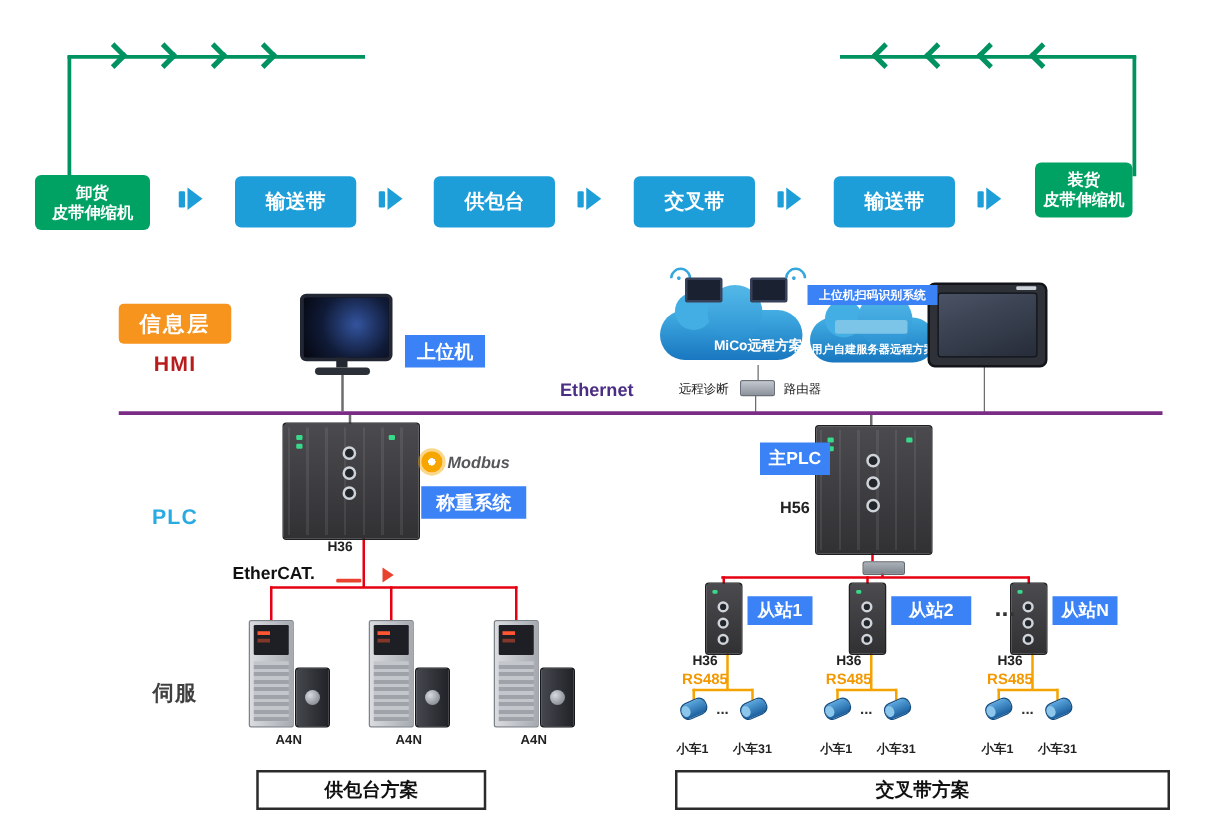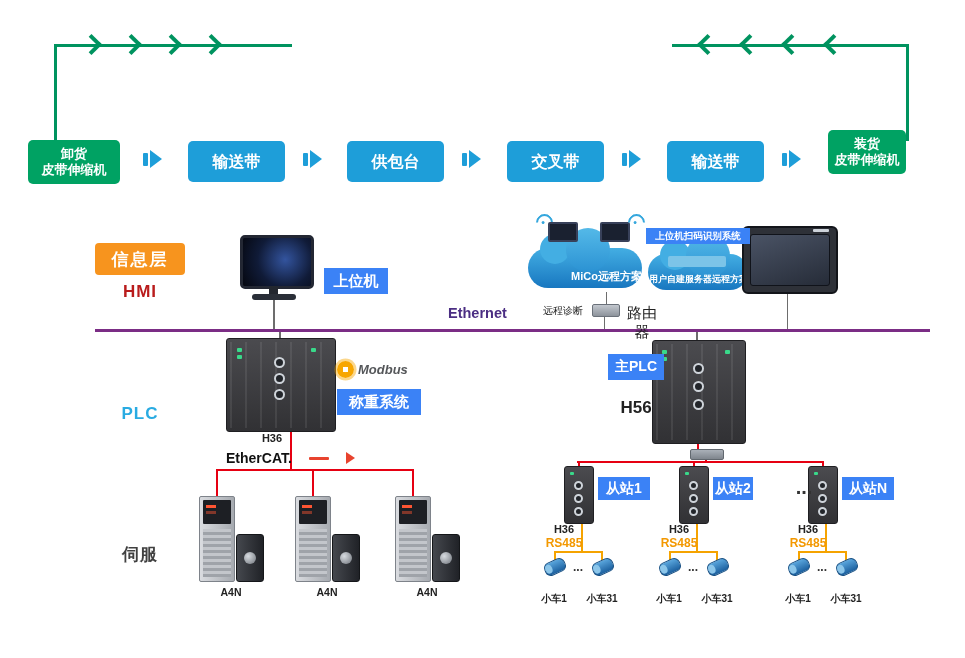--- a/index.html
+++ b/index.html
@@ -74,21 +74,21 @@
   .eth-line{background:#7b2d85;z-index:2;}
   .eth-label{font-weight:bold;font-size:14.5px;color:#4b2e83;z-index:3;}
   .redline{background:#e60012;z-index:2;}
   .orangeline{background:#f5a300;z-index:2;}
   .greyline{background:#6d6d6d;z-index:1;}
 
   .modbus-wrap{display:flex;align-items:center;gap:4px;z-index:4;}
   .gear{position:static;width:17px;height:17px;border-radius:50%;background:radial-gradient(circle,#ffffff 0 24%,#f7a600 25% 100%);box-shadow:0 0 0 2.5px rgba(247,166,0,.45);}
   .modbus-text{font-size:13px;font-weight:bold;font-style:italic;color:#55575a;}
 
-  .ethercat{display:flex;align-items:center;gap:17px;z-index:4;font-size:14px;color:#111;font-weight:bold;margin-left:40px;}
+  .ethercat{display:flex;align-items:flex-end;gap:17px;z-index:4;font-size:14px;color:#111;font-weight:bold;}
   .ec-bar{position:static;width:20px;height:3px;background:#e8432e;border-radius:1px;}
   .ec-tri{position:static;width:0;height:0;border-top:6px solid transparent;border-bottom:6px solid transparent;border-left:9px solid #e8432e;}
 
   .rs485{color:#f39800;font-weight:bold;font-size:12px;text-align:center;z-index:4;}
   .dots{font-weight:bold;color:#333;z-index:4;}
 </style>
 </head>
 <body>
 
 <div class="stage">
@@ -216,59 +216,60 @@
   <div class="drv abs" style="left:395px;top:496px;width:34px;height:84px">
       <i class="face"></i>
       <i class="led"></i>
       <i class="vents"></i>
     </div>
   <div class="motor abs" style="left:432px;top:534px;width:26px;height:46px">
       <i class="shaft"></i>
     </div>
   <div class="smalltext abs" style="left:395px;top:586px;width:64px;font-size:10.5px">A4N</div>
 
+  <div class="scheme abs" style="left:205px;top:616px;width:180px;height:28px">供包台方案</div>
 
   <div class="wifi abs" style="left:536px;top:214px"></div>
   <div class="mm abs" style="left:548px;top:222px;width:26px;height:16px"></div>
   <div class="mm abs" style="left:600px;top:222px;width:26px;height:16px"></div>
   <div class="wifi abs" style="left:628px;top:214px"></div>
   <div class="cloud abs" style="left:528px;top:248px;width:114px;height:40px">
     <span class="ctext" style="font-size:11px">MiCo远程方案</span>
   </div>
 
   <div class="nlab abs" style="left:646px;top:228px;width:104px;height:16px;font-size:9.5px">上位机扫码识别系统</div>
   <div class="cloud abs" style="left:648px;top:254px;width:100px;height:36px">
     <span class="ctext" style="font-size:9px">用户自建服务器远程方案</span>
   </div>
   <div class="cloudpanel abs" style="left:668px;top:256px;width:58px;height:11px"></div>
 
   <div class="greyline abs" style="left:606px;top:292px;width:1px;height:12px"></div>
   <div class="smalltext abs" style="left:540px;top:304px;width:46px;font-size:10px;font-weight:normal">远程诊断</div>
   <div class="router abs" style="left:592px;top:304px;width:26px;height:11px"></div>
-  <div class="smalltext abs" style="left:622px;top:304px;width:40px;font-size:15px;font-weight:normal">路由器</div>
+  <div class="smalltext abs" style="left:622px;top:304px;width:40px;font-size:10px;font-weight:normal">路由器</div>
   <div class="greyline abs" style="left:604px;top:315px;width:1px;height:15px"></div>
 
   <div class="hmi abs" style="left:742px;top:226px;width:92px;height:64px">
       <i class="scr"></i>
       <i class="logo"></i>
     </div>
   <div class="greyline abs" style="left:787px;top:292px;width:1px;height:38px"></div>
 
   <div class="greyline abs" style="left:696px;top:331px;width:1.5px;height:10px"></div>
   <div class="nlab abs" style="left:608px;top:354px;width:56px;height:26px;font-size:14px">主PLC</div>
   <div class="device abs" style="left:652px;top:340px;width:92px;height:102px">
     <i class="stripes"></i>
     <i class="gdot" style="left:9px;top:9px"></i>
       <i class="gdot" style="left:9px;top:16px"></i>
     <i class="port" style="left:40px;top:22px"></i>
       <i class="port" style="left:40px;top:40px"></i>
       <i class="port" style="left:40px;top:58px"></i>
     <i class="gdot" style="left:72px;top:9px"></i>
   </div>
-  <div class="smalltext abs" style="left:608px;top:398px;width:56px;font-size:17px">H56</div>
+  <div class="smalltext abs" style="left:608px;top:398px;width:56px;font-size:13px">H56</div>
 
   <div class="redline abs" style="left:697px;top:442px;width:1.5px;height:7px"></div>
   <div class="hub abs" style="left:690px;top:449px;width:32px;height:9px"></div>
   <div class="redline abs" style="left:705px;top:458px;width:1.5px;height:4px"></div>
   <div class="redline abs" style="left:577px;top:461px;width:246px;height:1.5px"></div>
   <div class="redline abs" style="left:578px;top:461px;width:1.5px;height:6px"></div>
   <div class="redline abs" style="left:693px;top:461px;width:1.5px;height:6px"></div>
   <div class="redline abs" style="left:822px;top:461px;width:1.5px;height:6px"></div>
 
   <div class="device abs" style="left:564px;top:466px;width:28px;height:56px">
@@ -278,21 +279,21 @@
       <i class="port" style="left:9px;top:40px;width:5px;height:5px"></i>
   </div>
   <div class="nlab abs" style="left:598px;top:477px;width:52px;height:23px;font-size:14px">从站1</div>
 
   <div class="device abs" style="left:679px;top:466px;width:28px;height:56px">
     <i class="gdot" style="left:5px;top:5px;width:4px;height:3px"></i>
     <i class="port" style="left:9px;top:14px;width:5px;height:5px"></i>
       <i class="port" style="left:9px;top:27px;width:5px;height:5px"></i>
       <i class="port" style="left:9px;top:40px;width:5px;height:5px"></i>
   </div>
-  <div class="nlab abs" style="left:713px;top:477px;width:40px;height:23px;font-size:14px">从站2</div>
+  <div class="nlab abs" style="left:713px;top:477px;width:64px;height:23px;font-size:14px">从站2</div>
 
   <div class="dots abs" style="left:766px;top:476px;width:76px;text-align:center;font-size:20px">...</div>
 
   <div class="device abs" style="left:808px;top:466px;width:28px;height:56px">
     <i class="gdot" style="left:5px;top:5px;width:4px;height:3px"></i>
     <i class="port" style="left:9px;top:14px;width:5px;height:5px"></i>
       <i class="port" style="left:9px;top:27px;width:5px;height:5px"></i>
       <i class="port" style="left:9px;top:40px;width:5px;height:5px"></i>
   </div>
   <div class="nlab abs" style="left:842px;top:477px;width:52px;height:23px;font-size:14px">从站N</div>
@@ -326,14 +327,15 @@
   <div class="orangeline abs" style="left:825px;top:522px;width:1.5px;height:30px"></div>
   <div class="orangeline abs" style="left:798px;top:551px;width:48px;height:1.5px"></div>
   <div class="orangeline abs" style="left:798px;top:551px;width:1.5px;height:9px"></div>
   <div class="orangeline abs" style="left:845px;top:551px;width:1.5px;height:9px"></div>
   <div class="cart abs" style="left:788px;top:560px"></div>
   <div class="cart abs" style="left:836px;top:560px"></div>
   <div class="dots abs" style="left:808px;top:560px;width:28px;text-align:center;font-size:12px">...</div>
   <div class="smalltext abs" style="left:776px;top:592px;width:44px;font-size:10px">小车1</div>
   <div class="smalltext abs" style="left:824px;top:592px;width:44px;font-size:10px">小车31</div>
 
+  <div class="scheme abs" style="left:540px;top:616px;width:392px;height:28px">交叉带方案</div>
 
 </div>
 
 </body></html>

